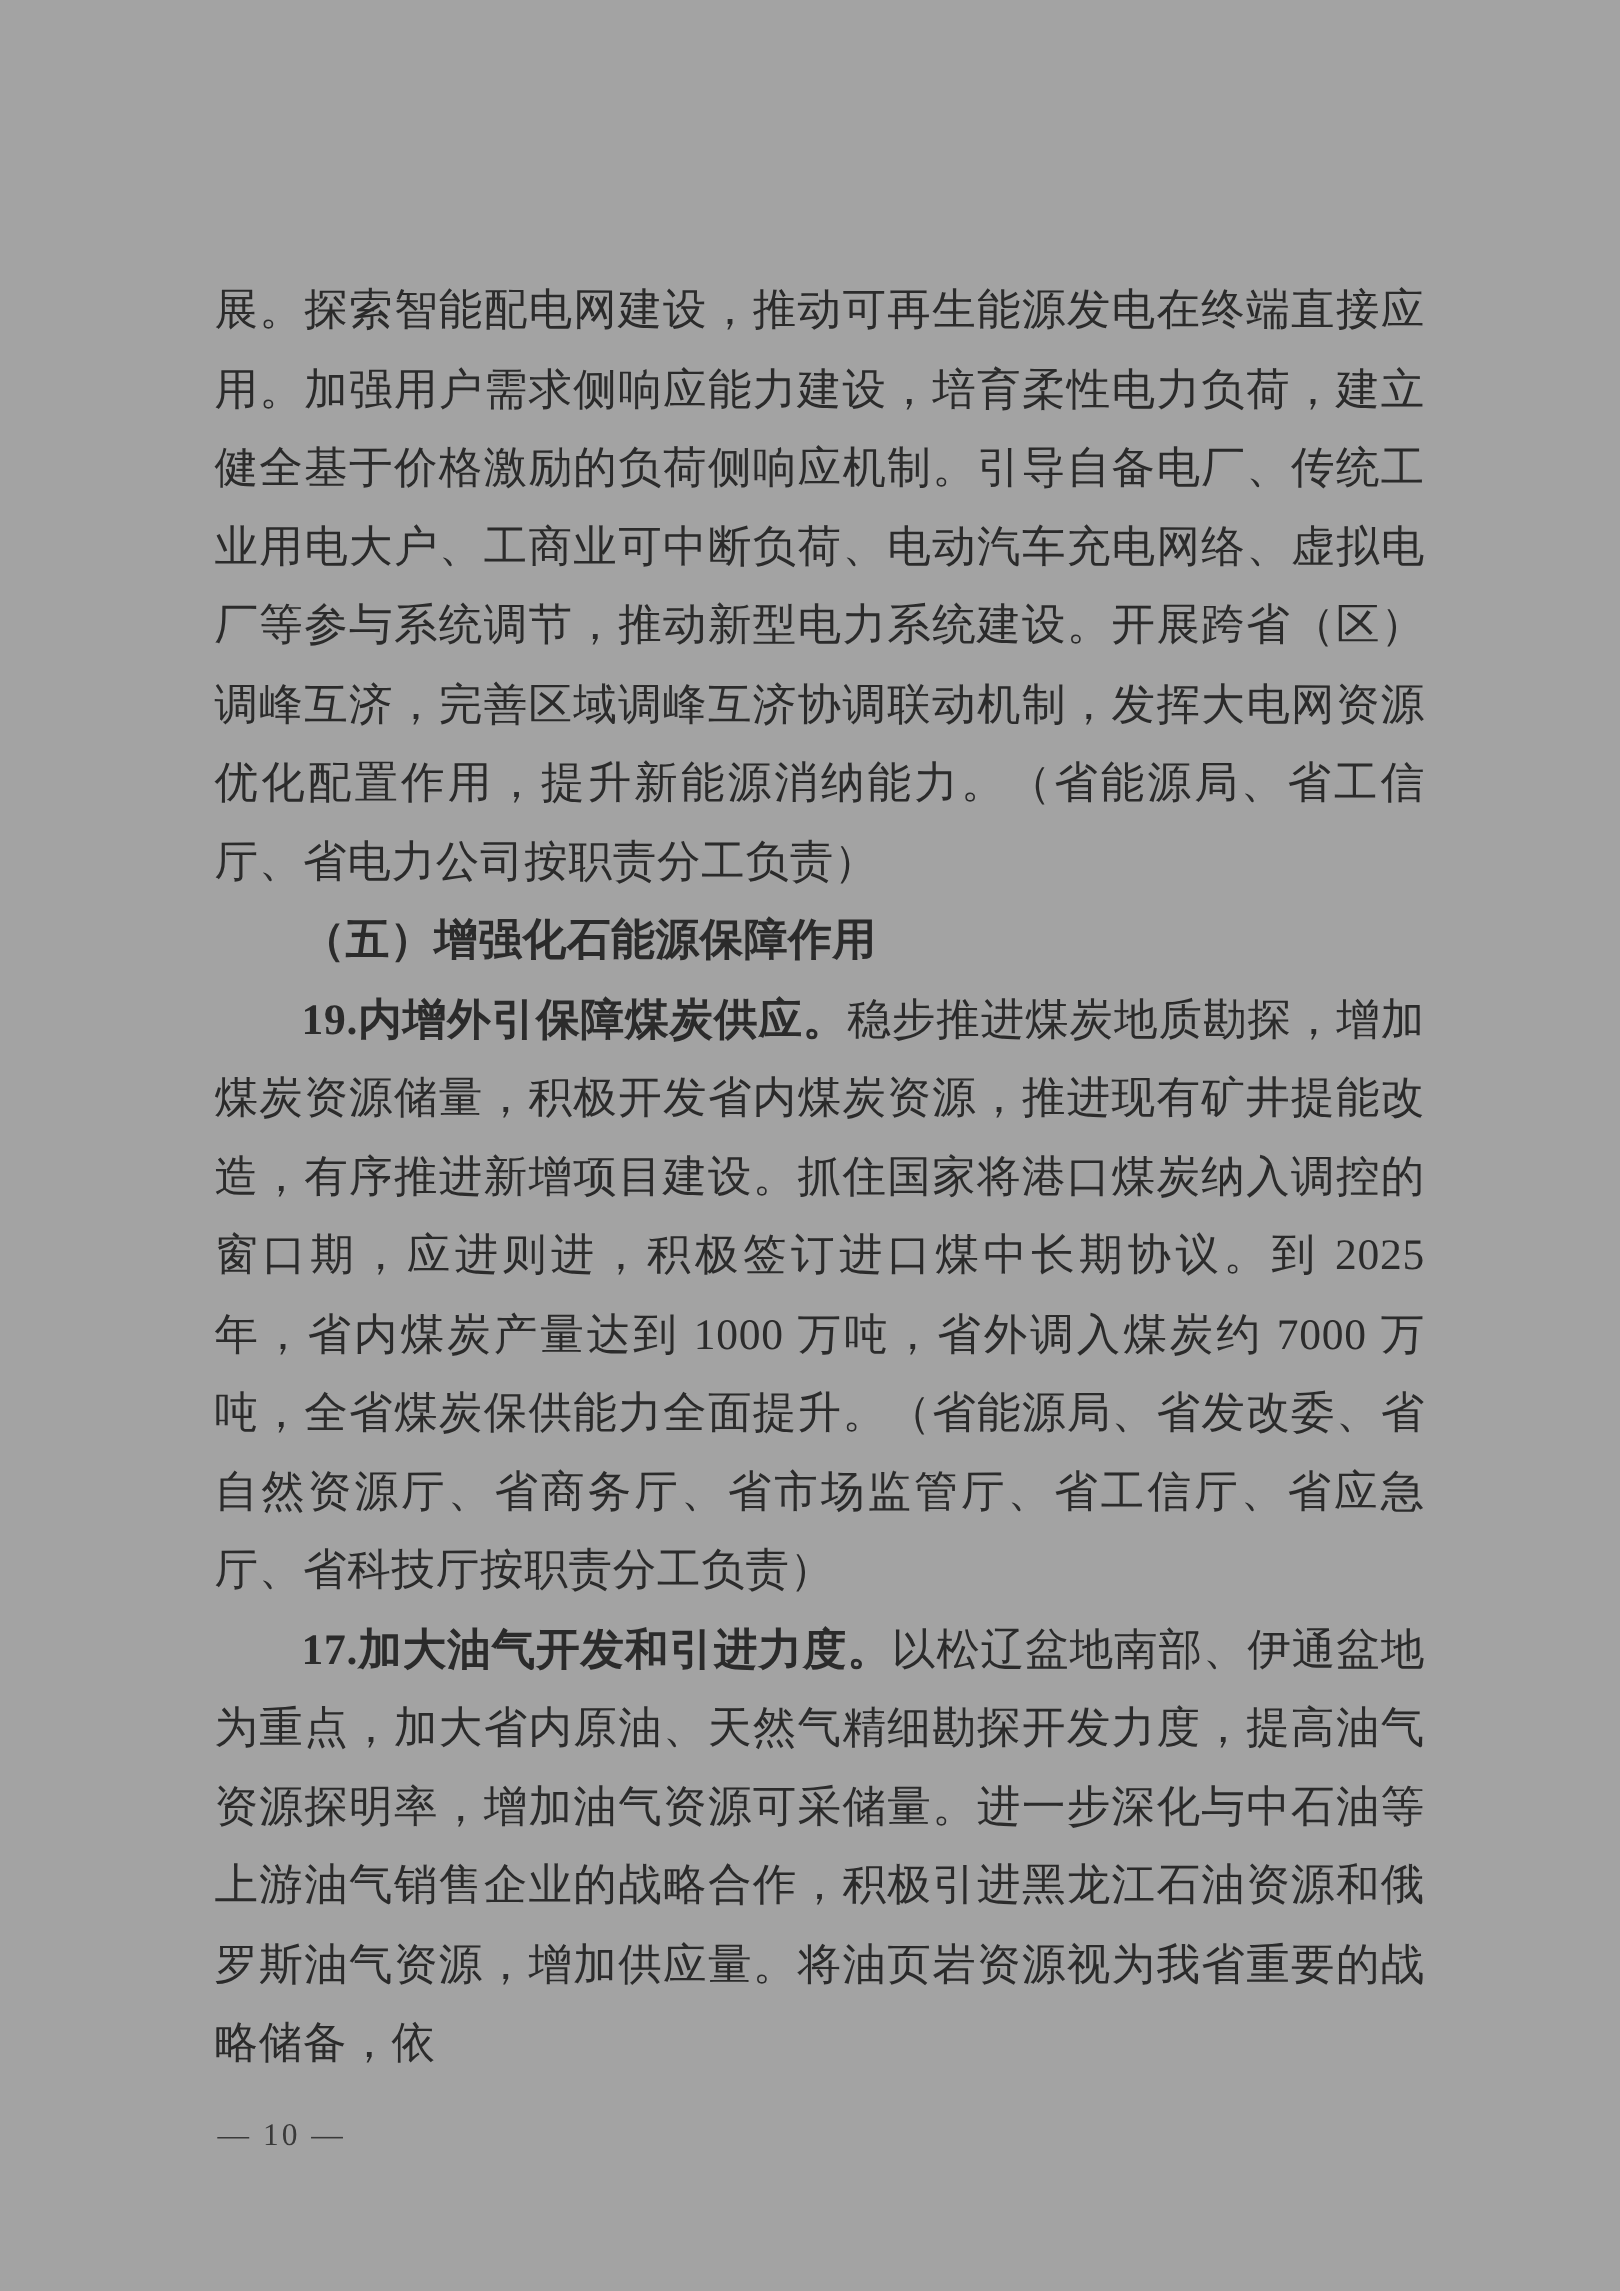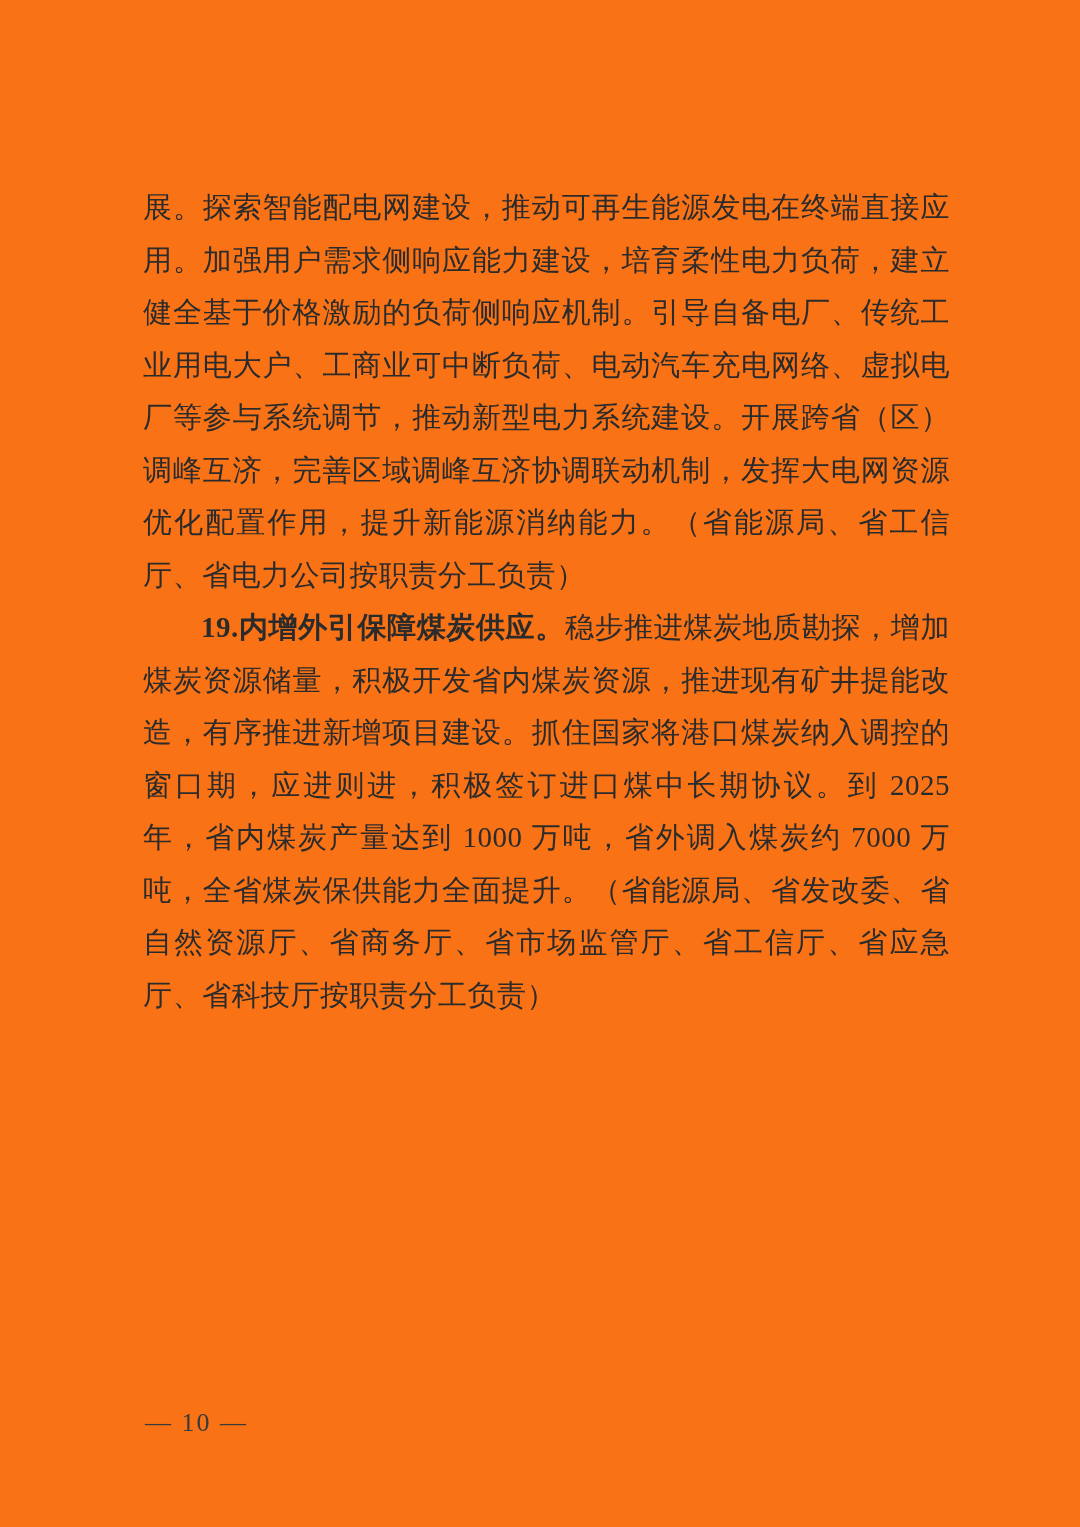--- a/index.html
+++ b/index.html
@@ -5,21 +5,21 @@
   html, body {
     margin: 0;
     padding: 0;
     background: #ffffff;
   }
   .page {
     position: relative;
     width: 1080px;
     height: 1527px;
     margin: 0 auto;
-    background: #f97316;
+    background: #a3a3a3;
     overflow: hidden;
     font-family: "Liberation Serif", "DejaVu Serif", serif;
     color: #2b2b2b;
   }
   .text-block {
     position: absolute;
     left: 143px;
     top: 181px;
     width: 807px;
     font-size: 29px;
@@ -37,38 +37,40 @@
   .section-heading {
     font-weight: bold;
   }
   .lead {
     font-weight: bold;
   }
   .page-footer {
     position: absolute;
     left: 145px;
     top: 1408px;
-    font-size: 26px;
+    font-size: 21px;
     line-height: 30px;
     color: #3a3a3a;
     letter-spacing: 2px;
   }
 </style>
 </head>
 <body>
 
 <div class="page">
 
   <main class="text-block">
 
     <p class="para">展。探索智能配电网建设，推动可再生能源发电在终端直接应用。加强用户需求侧响应能力建设，培育柔性电力负荷，建立健全基于价格激励的负荷侧响应机制。引导自备电厂、传统工业用电大户、工商业可中断负荷、电动汽车充电网络、虚拟电厂等参与系统调节，推动新型电力系统建设。开展跨省（区）调峰互济，完善区域调峰互济协调联动机制，发挥大电网资源优化配置作用，提升新能源消纳能力。（省能源局、省工信厅、省电力公司按职责分工负责）</p>
 
+    <p class="para indent section-heading">（五）增强化石能源保障作用</p>
 
     <p class="para indent"><span class="lead">19.内增外引保障煤炭供应。</span><span>稳步推进煤炭地质勘探，增加煤炭资源储量，积极开发省内煤炭资源，推进现有矿井提能改造，有序推进新增项目建设。抓住国家将港口煤炭纳入调控的窗口期，应进则进，积极签订进口煤中长期协议。到 2025 年，省内煤炭产量达到 1000 万吨，省外调入煤炭约 7000 万吨，全省煤炭保供能力全面提升。（省能源局、省发改委、省自然资源厅、省商务厅、省市场监管厅、省工信厅、省应急厅、省科技厅按职责分工负责）</span></p>
 
+    <p class="para indent"><span class="lead">17.加大油气开发和引进力度。</span><span>以松辽盆地南部、伊通盆地为重点，加大省内原油、天然气精细勘探开发力度，提高油气资源探明率，增加油气资源可采储量。进一步深化与中石油等上游油气销售企业的战略合作，积极引进黑龙江石油资源和俄罗斯油气资源，增加供应量。将油页岩资源视为我省重要的战略储备，依</span></p>
 
   </main>
 
   <footer class="page-footer">
     <span>— 10 —</span>
   </footer>
 
 </div>
 
 </body></html>

